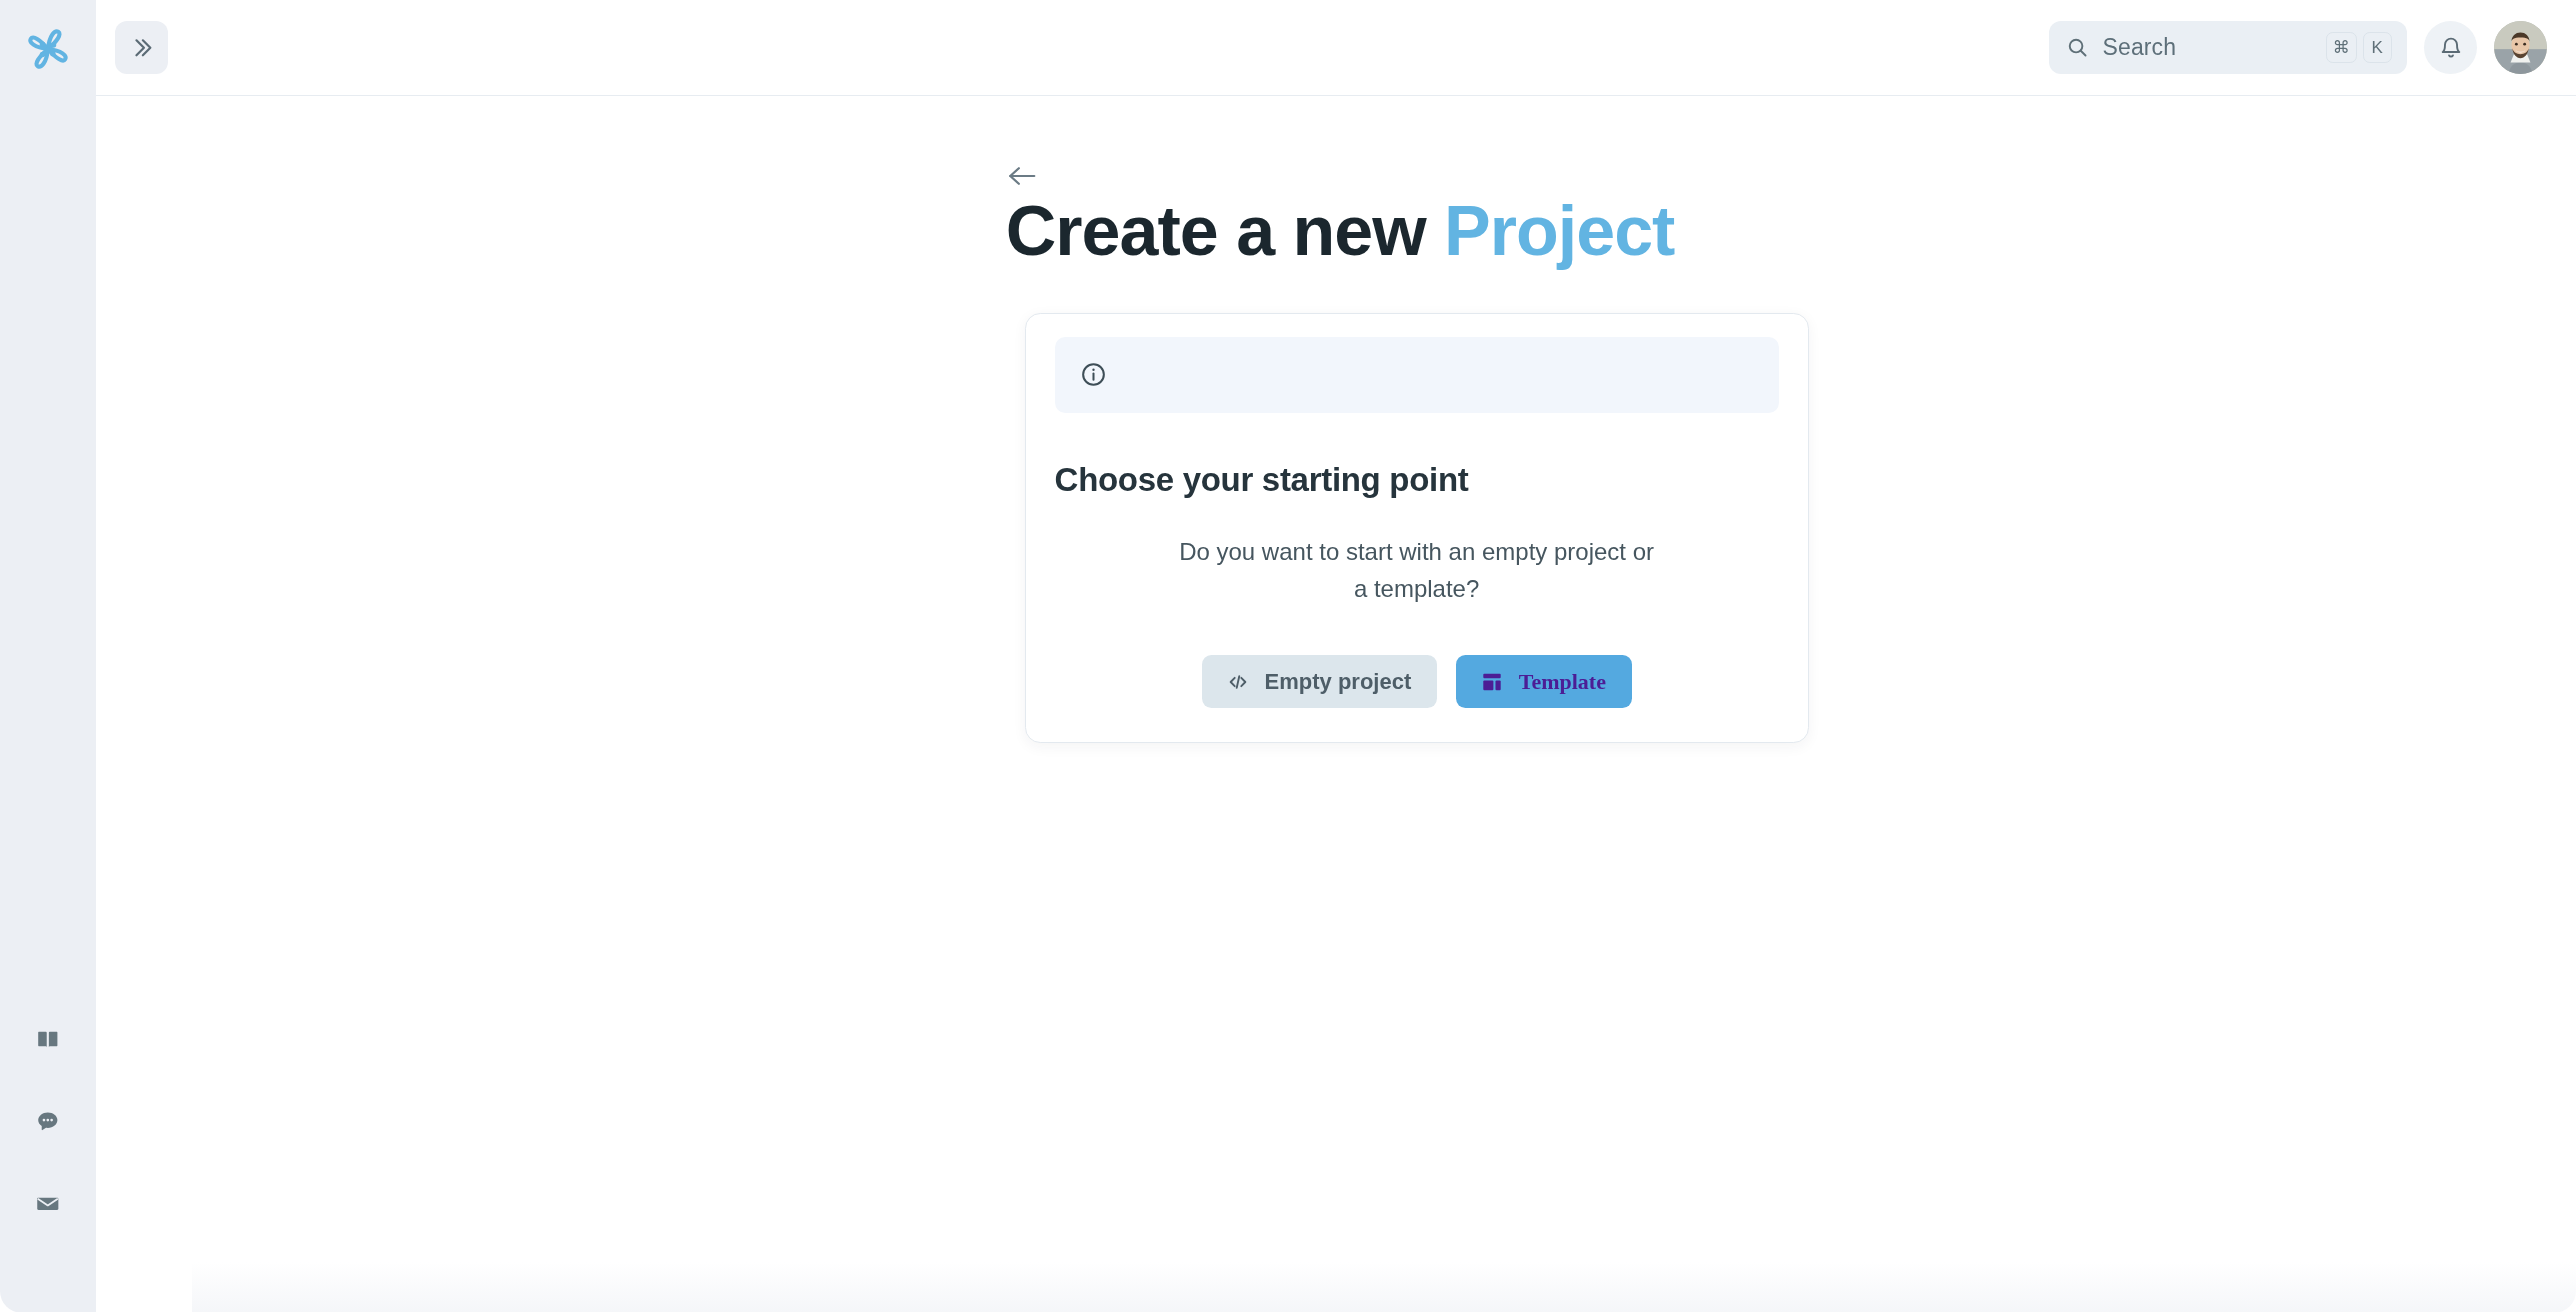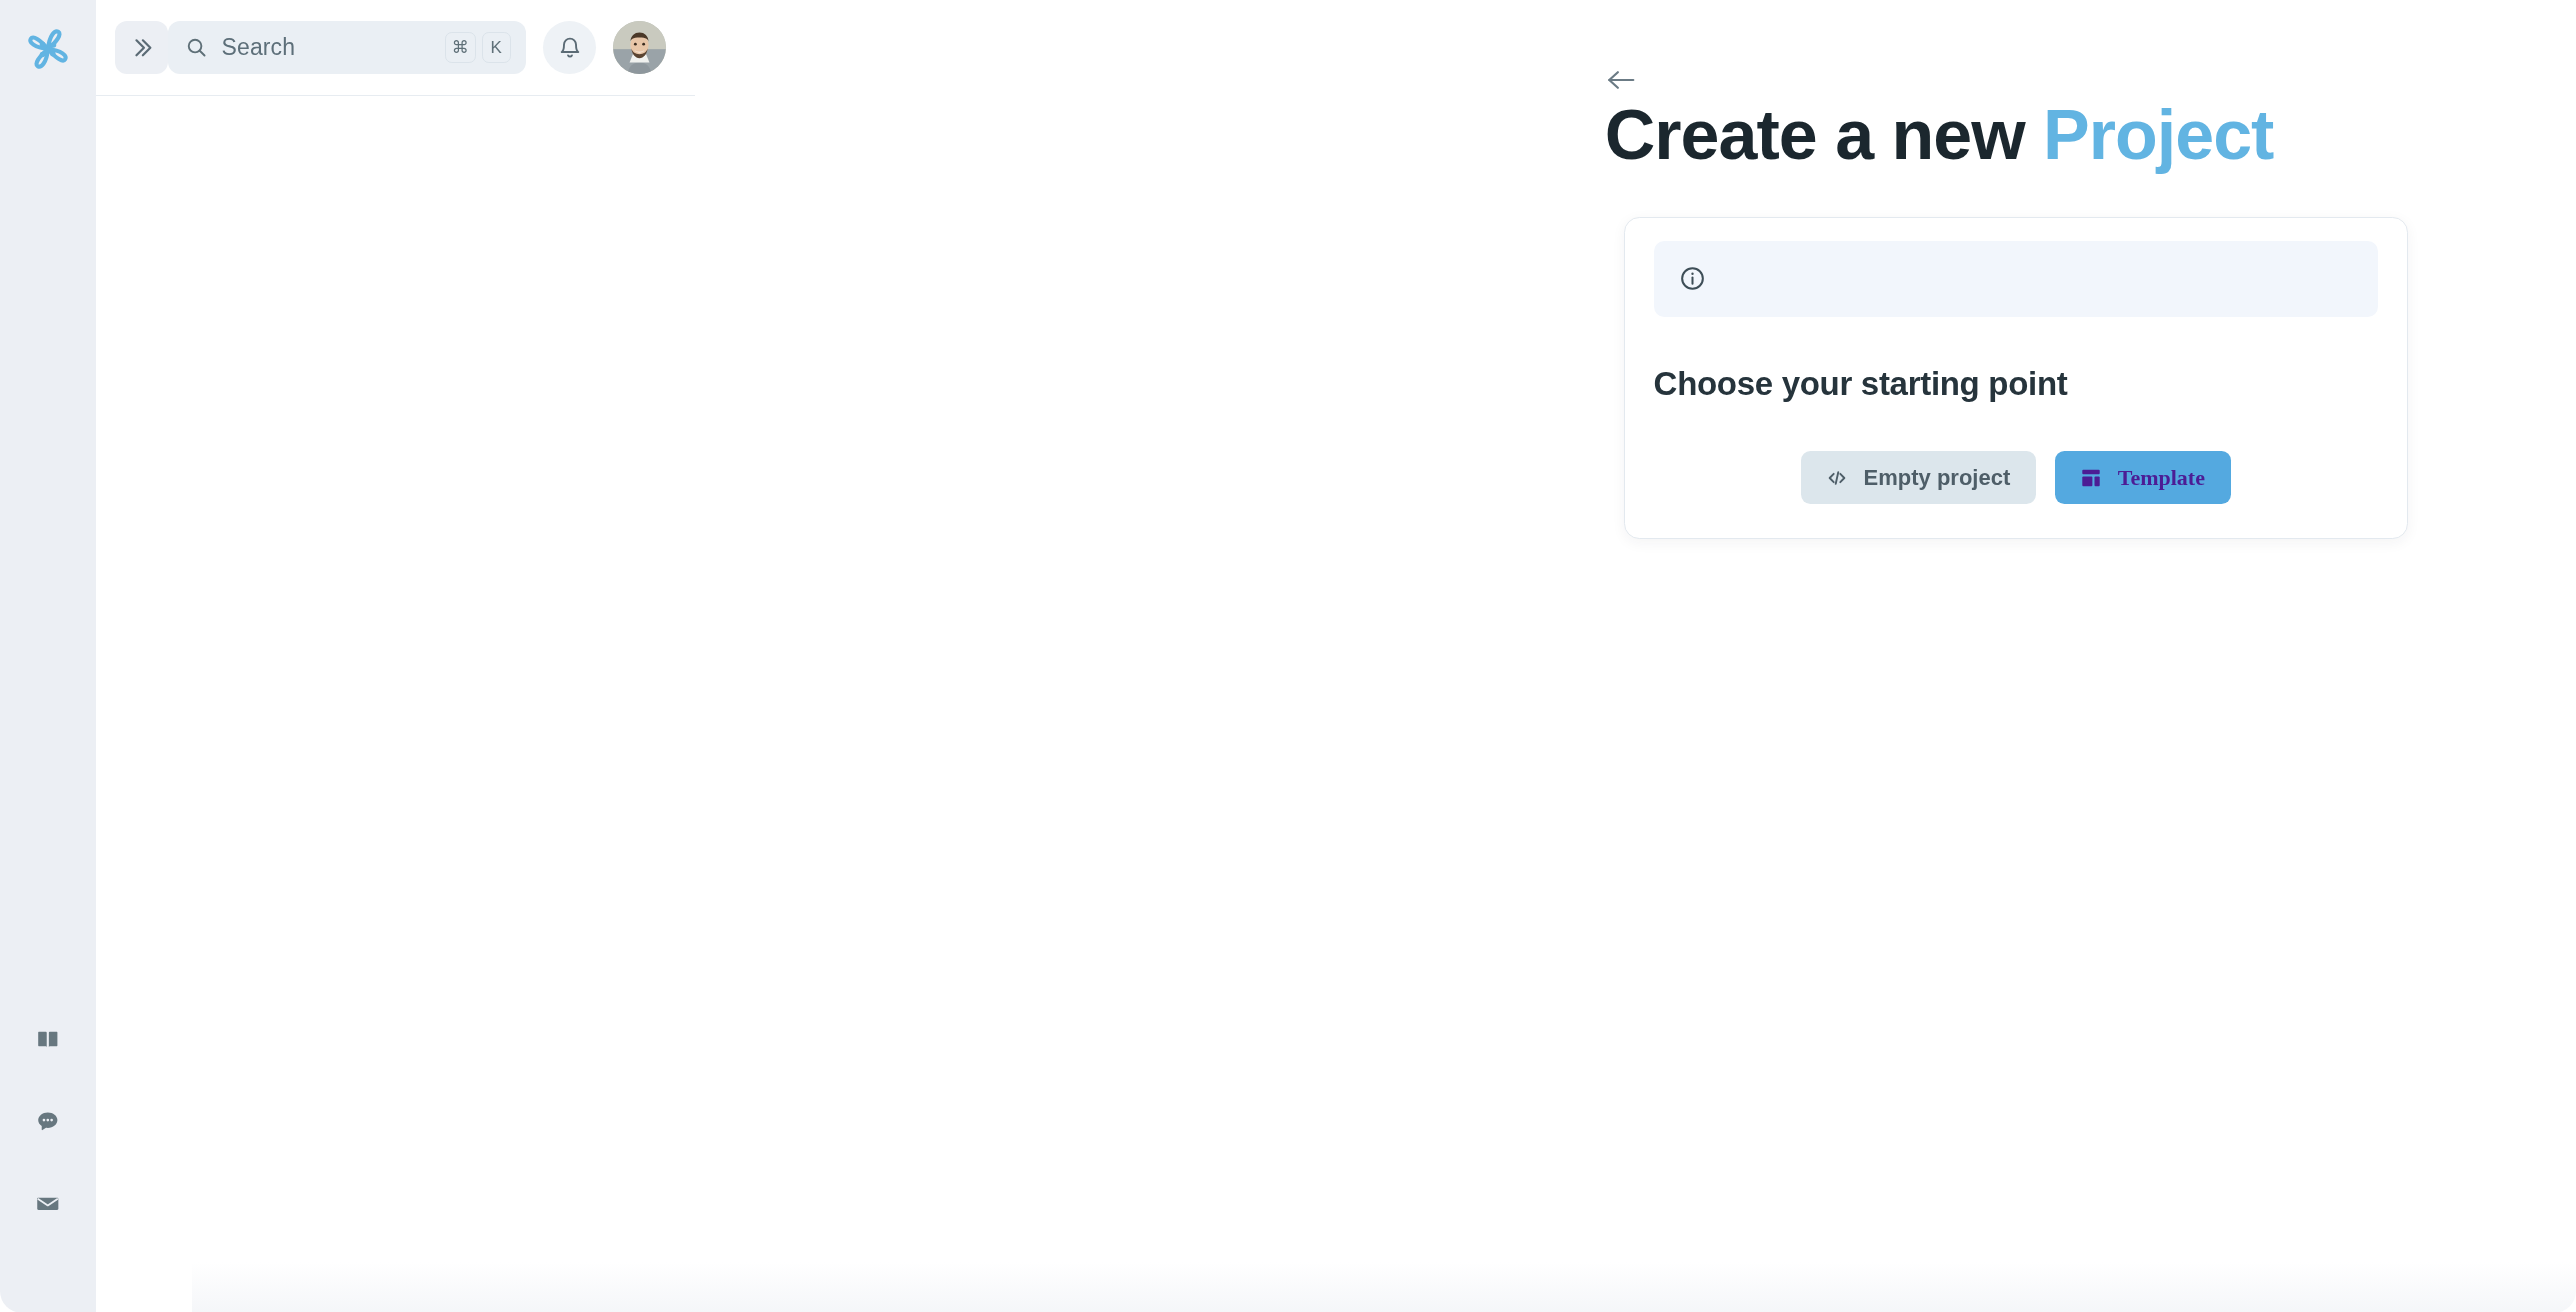--- a/index.html
+++ b/index.html
@@ -48,21 +48,21 @@
     width:48px; height:48px;
     display:flex; align-items:center; justify-content:center;
     color:#67777f;
     cursor:pointer;
   }
 
   
   .right {
     flex:1 1 auto;
     display:flex;
-    flex-direction:row;
+    flex-direction:column;
     min-width:0;
     position:relative;
     background:#ffffff;
     border-bottom-right-radius:22px;
   }
 
   
   .header {
     height:96px;
     flex:0 0 96px;
@@ -386,20 +386,21 @@
               <svg width="27" height="27" viewBox="0 0 24 24" fill="none" stroke="currentColor" stroke-width="1.8" stroke-linecap="round" stroke-linejoin="round">
                 <circle cx="12" cy="12" r="9.2"></circle>
                 <line x1="12" y1="11.2" x2="12" y2="16.6"></line>
                 <circle cx="12" cy="7.8" r="1.05" fill="currentColor" stroke="none"></circle>
               </svg>
             </span>
           </div>
 
           <h2 class="card-heading">Choose your starting point</h2>
 
+          <p class="card-sub">Do you want to start with an empty project or a template?</p>
 
           <div class="card-actions">
 
             <button class="btn btn-secondary">
               <span class="btn-icon">
                 <svg width="22" height="22" viewBox="0 0 24 24" fill="none" stroke="currentColor" stroke-width="2.1" stroke-linecap="round" stroke-linejoin="round">
                   <polyline points="8.4 7.5 4 12 8.4 16.5"></polyline>
                   <polyline points="15.6 7.5 20 12 15.6 16.5"></polyline>
                   <line x1="13.4" y1="5.6" x2="10.6" y2="18.4"></line>
                 </svg>

